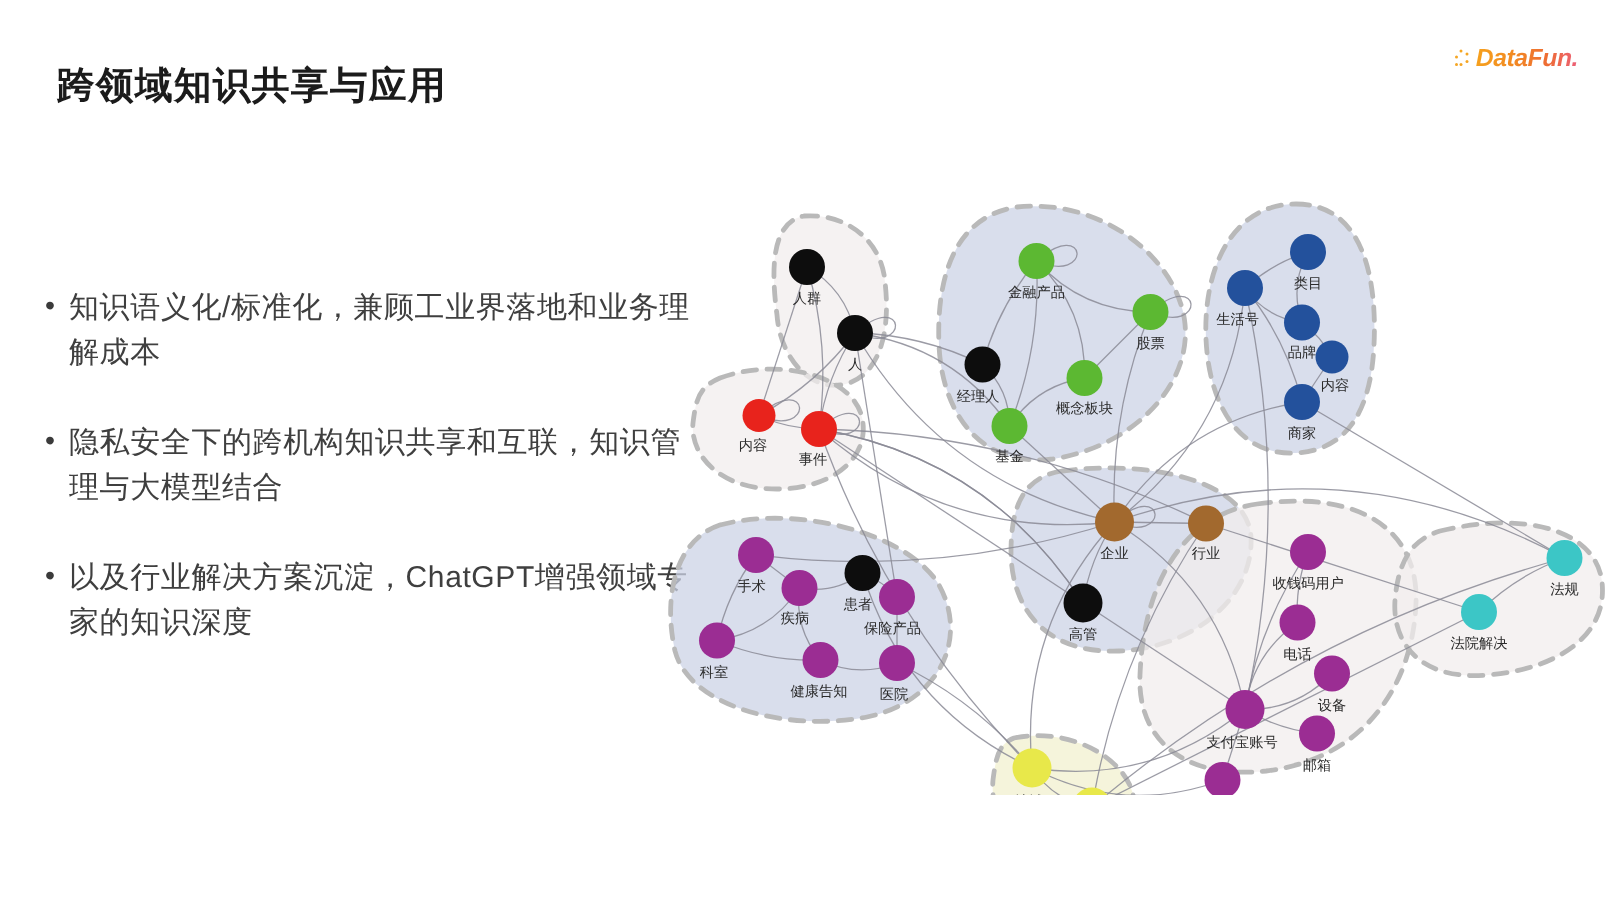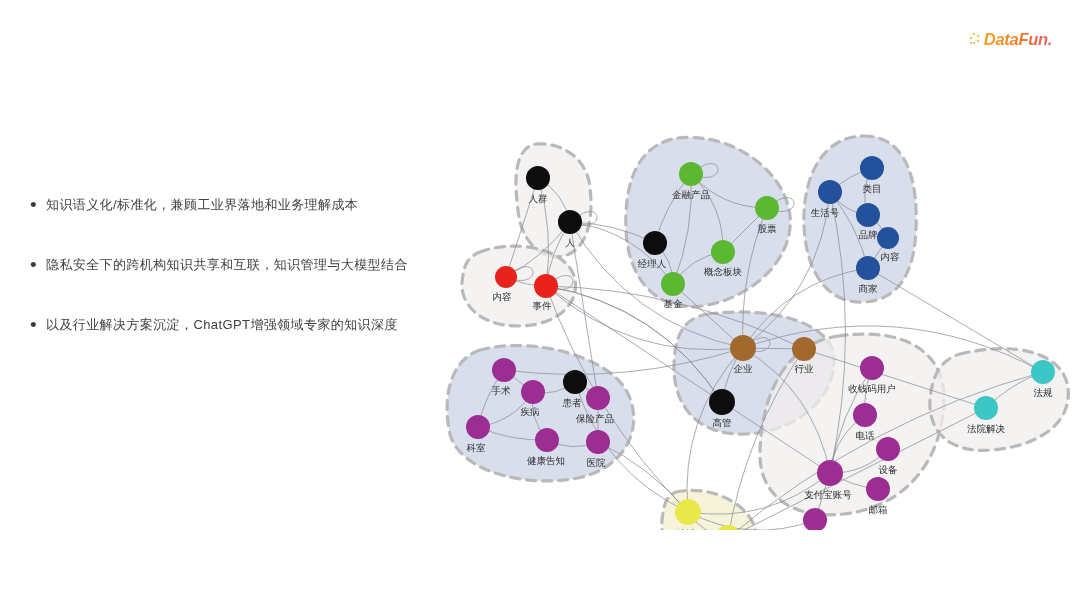--- a/index.html
+++ b/index.html
@@ -78,21 +78,21 @@
   }
   .bullet-dot {
     flex: 0 0 auto;
     width: 16px;
     font-size: 19px;
     line-height: 30px;
     color: #3b3b3b;
     text-align: left;
   }
   .bullet-text {
-    font-size: 13px;
+    font-size: 20px;
     line-height: 30px;
     color: #3f3f3f;
     letter-spacing: 0.4px;
   }
   
   .graph {
     position: absolute;
     left: 440px;
     top: 110px;
     width: 640px;
@@ -103,20 +103,21 @@
     font-family: "Liberation Sans", "DejaVu Sans", sans-serif;
     font-size: 9.5px;
     fill: #2b2b2b;
   }
 </style>
 </head>
 <body>
 
 <div class="slide">
 
+  <div class="slide-title">跨领域知识共享与应用</div>
 
   <div class="logo">
     <span class="logo-spark">
       <i style="left:0px;top:4px"></i>
       <i style="left:3px;top:0px"></i>
       <i style="left:3px;top:9px"></i>
       <i style="left:7px;top:2px"></i>
       <i style="left:7px;top:7px"></i>
       <i style="left:0px;top:9px"></i>
     </span>

